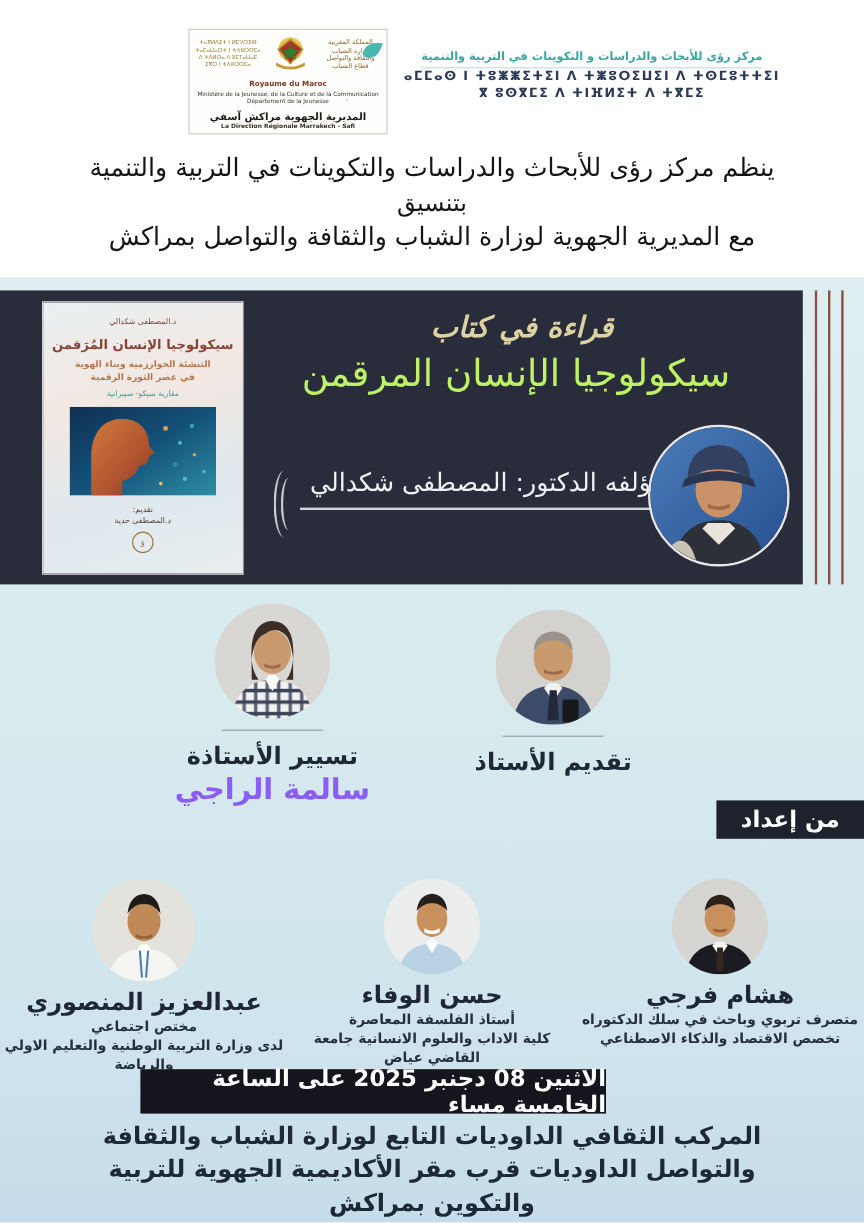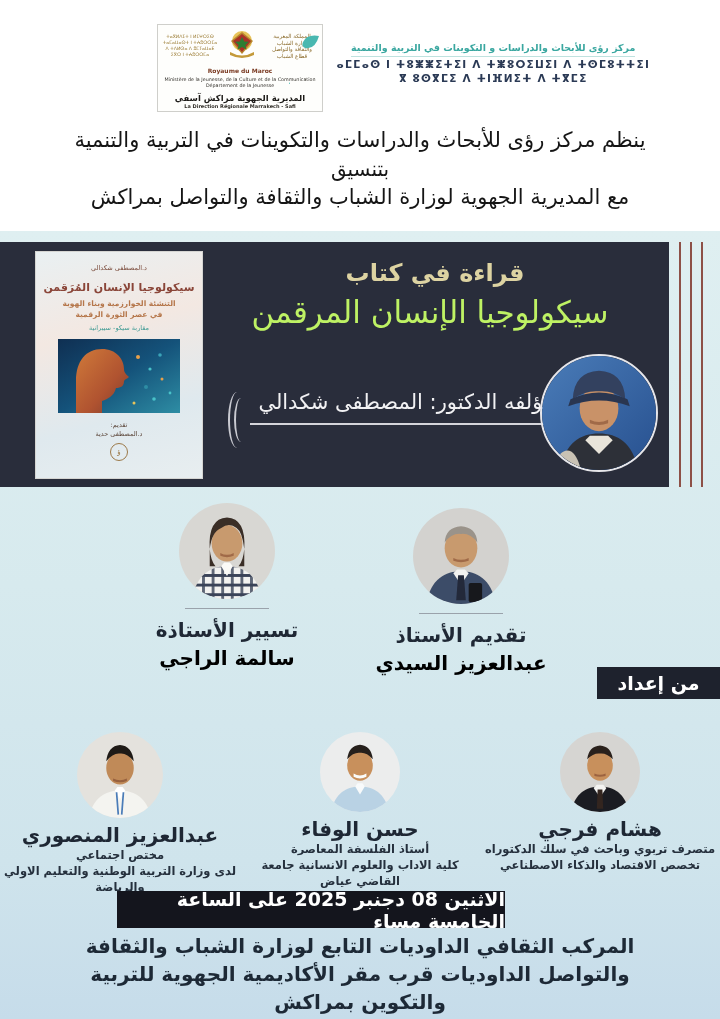--- a/index.html
+++ b/index.html
@@ -32,21 +32,21 @@
   
   .blue-bg{position:absolute;left:0;top:231px;width:720px;height:788px;
     background:linear-gradient(180deg,#dfeff1 0%,#d7eaee 45%,#cfe4ec 80%,#c6dcea 100%);}
 
   
   .band{position:absolute;left:0;top:242px;width:669px;height:245px;background:#292d3b;}
   .deco-line{position:absolute;top:242px;height:245px;width:2px;background:#8d5047;}
   .dl1{left:679px;} .dl2{left:690px;} .dl3{left:701px;}
 
   .kicker{position:absolute;left:220px;top:17px;width:430px;text-align:center;
-    color:#ddd3a2;font-size:24px;font-weight:bold;}
+    color:#ddd3a2;font-size:24px;font-weight:bold;font-style:italic;}
   .band-title{position:absolute;left:200px;top:52px;width:460px;text-align:center;
     color:#bef264;font-size:31px;letter-spacing:0.5px;}
   .author-line{position:absolute;left:250px;top:148px;width:320px;text-align:center;
     color:#f1f1f3;font-size:21px;border-bottom:2px solid #d4d4da;padding-bottom:9px;}
   .quote-arcs{position:absolute;left:228px;top:150px;width:16px;height:56px;
     border-left:2px solid #c9cad1;border-radius:50% 0 0 50%/50% 0 0 50%;}
   .quote-arcs:before{content:"";position:absolute;left:4px;top:6px;width:12px;height:44px;
     border-left:2px solid #c9cad1;border-radius:50% 0 0 50%/50% 0 0 50%;}
 
   .author-photo{position:absolute;left:540px;top:112px;width:118px;height:118px;border-radius:50%;
@@ -67,21 +67,21 @@
   .cov-logo{width:16px;height:16px;border-radius:50%;border:1px solid #9c7a4a;margin-top:5px;
     display:flex;align-items:center;justify-content:center;font-size:7px;color:#9c7a4a;}
 
   
   .spk{position:absolute;width:230px;display:flex;flex-direction:column;align-items:center;}
   .spk-presenter{left:346px;top:508px;}
   .spk-moderator{left:112px;top:503px;}
   .spk-photo{width:96px;height:96px;border-radius:50%;overflow:hidden;}
   .spk-divider{width:84px;height:1px;background:#9aa2ab;margin-top:9px;}
   .spk-role{font-size:20px;font-weight:bold;color:#1f2835;margin-top:7px;line-height:28px;}
-  .spk-name{font-size:20px;font-weight:bold;color:#000000;line-height:28px;}
+  .spk-name{font-size:24px;font-weight:bold;color:#8b5cf6;line-height:28px;}
 
   .prepared-badge{position:absolute;left:597px;top:667px;width:123px;height:32px;background:#1e222d;
     color:#ffffff;font-size:19px;font-weight:bold;display:flex;align-items:center;justify-content:center;}
 
   
   .pan{position:absolute;top:732px;width:240px;display:flex;flex-direction:column;align-items:center;}
   .pan-right{left:480px;} .pan-mid{left:240px;} .pan-left{left:0px;}
   .pan-photo{width:80px;height:80px;border-radius:50%;overflow:hidden;}
   .pan-photo-lg{width:86px;height:86px;}
   .pan-name{font-size:20px;font-weight:bold;color:#1e2734;margin-top:5px;line-height:24px;}
@@ -237,21 +237,20 @@
         <path d="M42,68 L50,80 L58,68 L54,64 L46,64 Z" fill="#f2f2f0"></path>
         <path d="M47,70 L53,70 L55,96 L45,96 Z" fill="#23293a"></path>
         <rect x="58" y="78" width="14" height="20" rx="2" fill="#17181c"></rect>
         <ellipse cx="50" cy="42" rx="17" ry="20" fill="#c89a6e"></ellipse>
         <path d="M33,36 Q34,20 50,19 Q66,20 67,36 Q60,26 50,27 Q40,26 33,36 Z" fill="#9a938a"></path>
         <path d="M42,52 Q50,56 58,52 L58,55 Q50,58 42,55 Z" fill="#a06a48"></path>
       </svg>
     </div>
     <div class="spk-divider"></div>
     <div class="spk-role">تقديم الأستاذ</div>
-    <div class="spk-name">عبدالعزيز السيدي</div>
   </div>
 
   <div class="spk spk-moderator">
     <div class="spk-photo">
       <svg width="96" height="96" viewBox="0 0 100 100">
         <defs>
           <pattern id="plaid" width="10" height="10" patternUnits="userSpaceOnUse">
             <rect width="10" height="10" fill="#f2f2f0"></rect>
             <rect x="0" y="4" width="10" height="3" fill="#3a4358"></rect>
             <rect x="4" y="0" width="3" height="10" fill="#3a4358" opacity="0.8"></rect>

